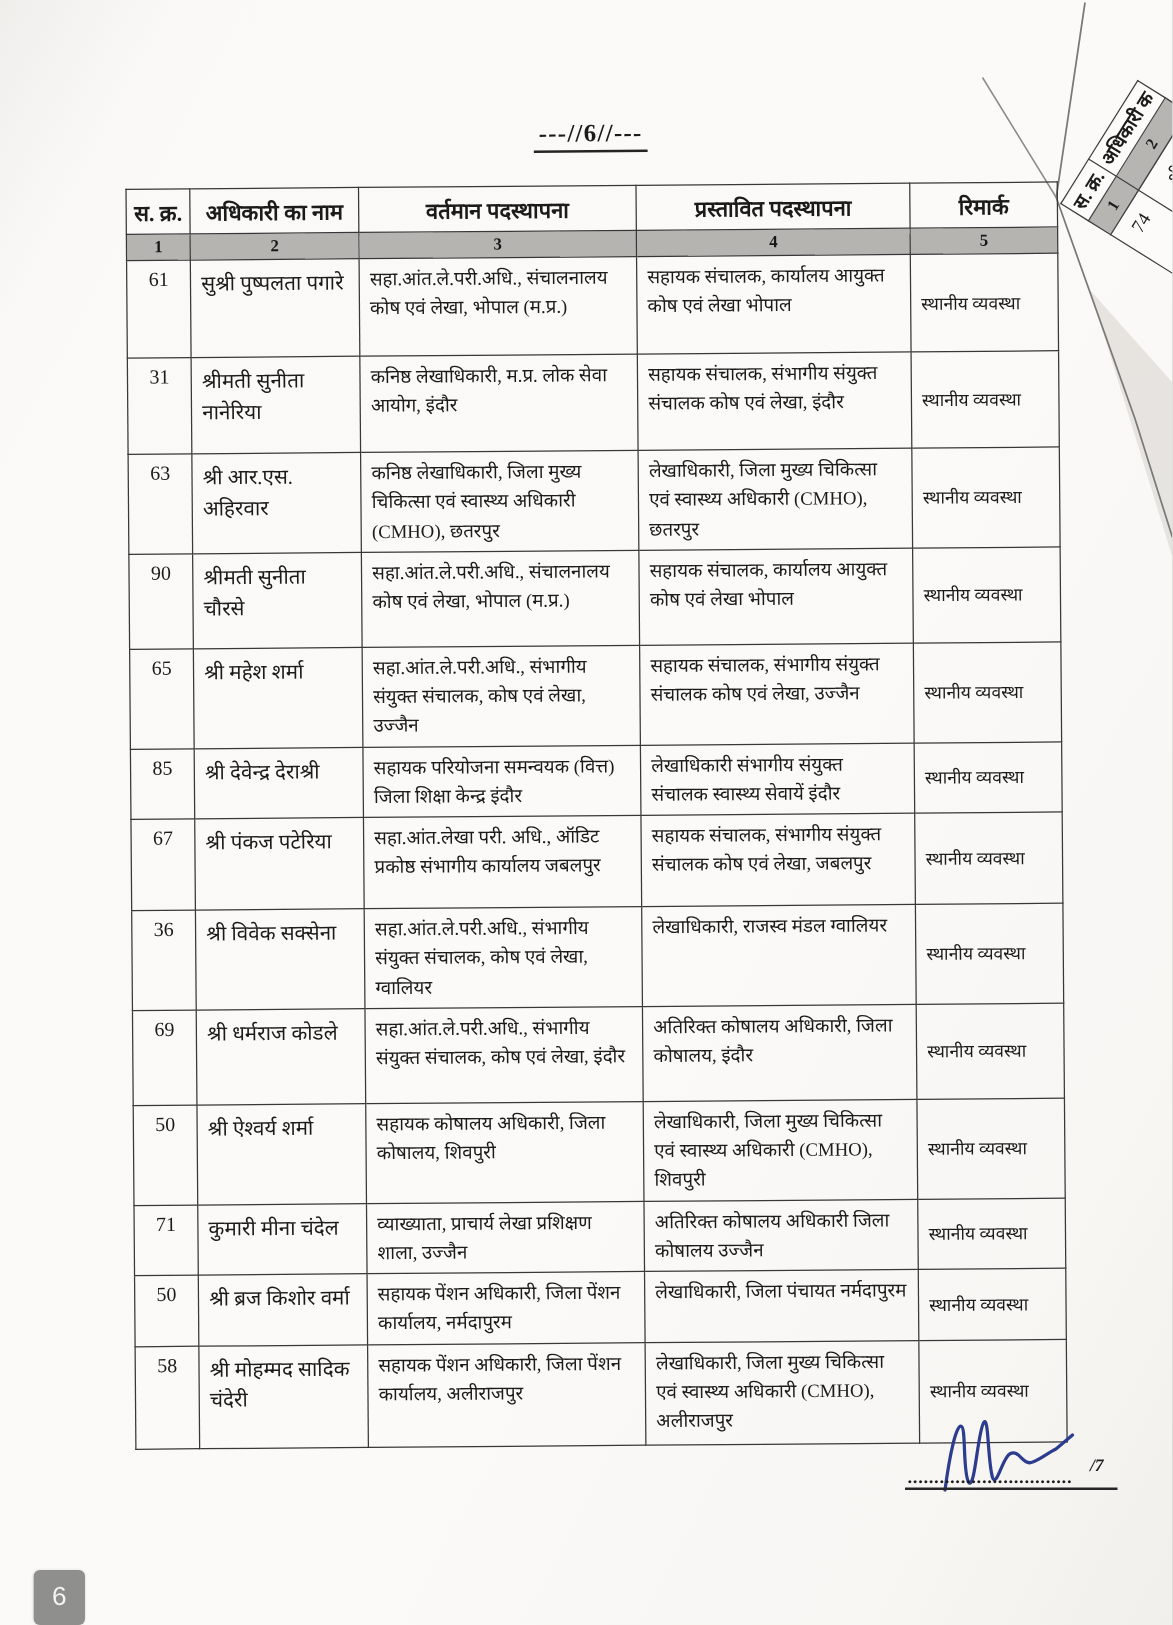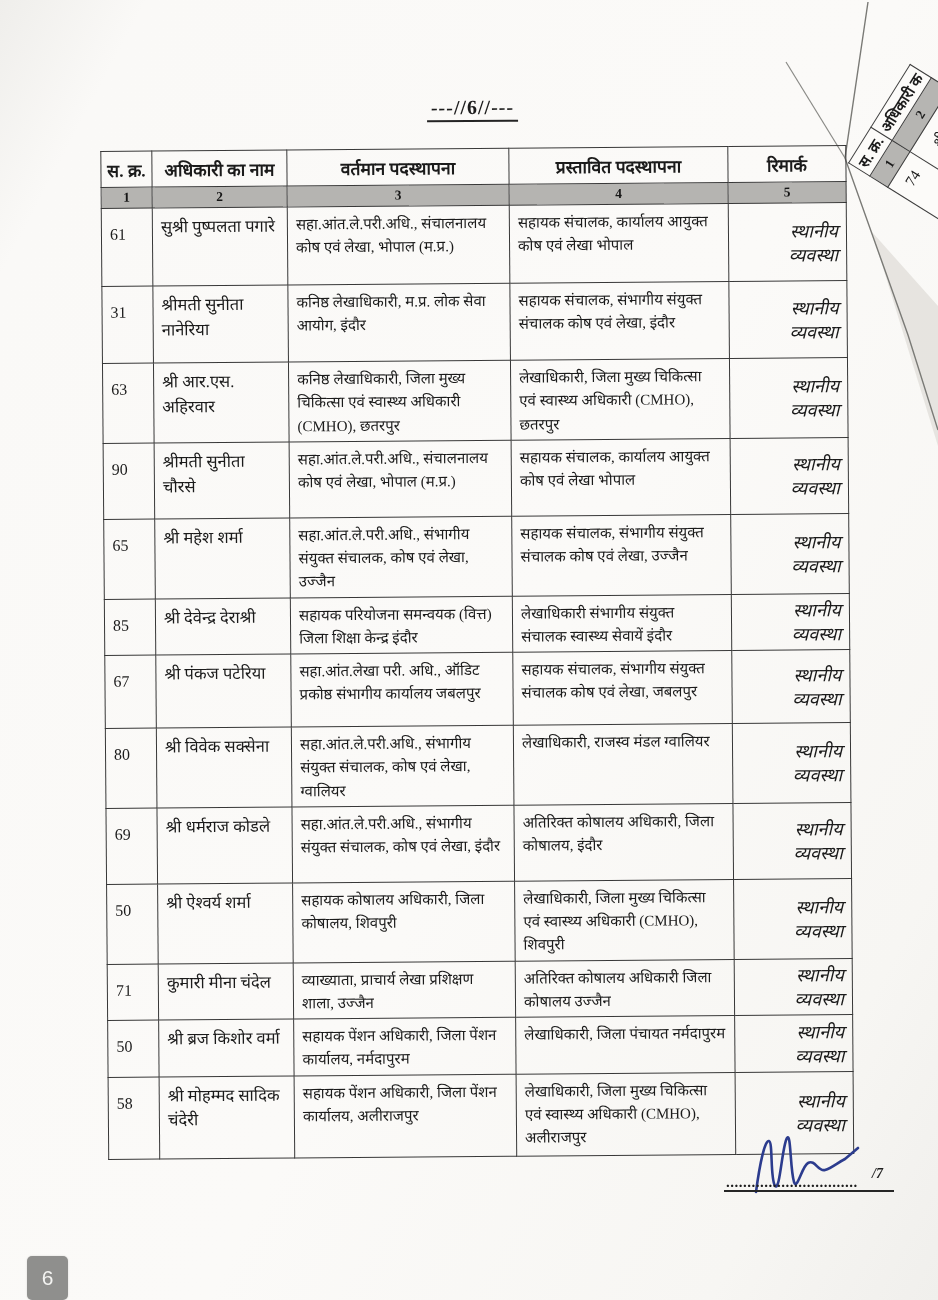--- a/index.html
+++ b/index.html
@@ -32,24 +32,24 @@
     display:inline-block;font-size:20px;font-weight:700;letter-spacing:1px;
     border-bottom:2.5px solid #242424;padding:0 4px 1px 4px;
   }
   .doc-table{
     border-collapse:collapse;table-layout:fixed;width:745px;margin:26px 0 0 104px;
     background:transparent;
   }
   .doc-table th,.doc-table td{border:1.7px solid #383838;padding:3px 8px;vertical-align:top;overflow:hidden;}
   .doc-table tr.head th{font-size:17.5px;font-weight:700;text-align:center;vertical-align:middle;height:36px;padding:2px 4px;}
   .doc-table tr.numrow td{background:#b5b4b1;height:21px;font-size:13.5px;font-weight:700;text-align:center;vertical-align:middle;padding:0;color:#161616;}
-  .doc-table td.sno{font-size:16px;padding-top:17px;}
+  .doc-table td.sno{text-align:center;font-size:16px;padding-top:7px;}
   .doc-table td.name{font-size:16.5px;line-height:1.5;padding-top:7px;}
   .doc-table td.post{font-size:15px;line-height:1.55;padding-top:6px;}
-  .doc-table td.remark{font-size:18px;text-align:right;vertical-align:middle;font-style:italic;}
+  .doc-table td.remark{font-size:14px;text-align:left;vertical-align:middle;}
   
   .sig-block{position:absolute;left:726px;top:1128px;width:190px;height:85px;}
   .sig-scribble{position:absolute;left:16px;top:0px;}
   .sig-dots{
     position:absolute;left:0px;top:47px;width:160px;
     font-size:15px;font-weight:700;letter-spacing:0.5px;line-height:14px;
     white-space:nowrap;overflow:hidden;color:#1d1d1d;
   }
   .sig-suffix{position:absolute;left:146px;top:38px;font-size:14px;font-style:italic;font-weight:700;color:#1d1d1d;}
   .sig-rule{position:absolute;left:-2px;top:62px;width:170px;height:0;border-top:2px solid #262626;}
@@ -167,21 +167,21 @@
         <td class="remark">स्थानीय व्यवस्था</td>
       </tr>
       <tr style="height:73px">
         <td class="sno">67</td>
         <td class="name">श्री पंकज पटेरिया</td>
         <td class="post">सहा.आंत.लेखा परी. अधि., ऑडिट प्रकोष्ठ संभागीय कार्यालय जबलपुर</td>
         <td class="post">सहायक संचालक, संभागीय संयुक्त संचालक कोष एवं लेखा, जबलपुर</td>
         <td class="remark">स्थानीय व्यवस्था</td>
       </tr>
       <tr style="height:77px">
-        <td class="sno">80</td>
+        <td class="sno">36</td>
         <td class="name">श्री विवेक सक्सेना</td>
         <td class="post">सहा.आंत.ले.परी.अधि., संभागीय संयुक्त संचालक, कोष एवं लेखा, ग्वालियर</td>
         <td class="post">लेखाधिकारी, राजस्व मंडल ग्वालियर</td>
         <td class="remark">स्थानीय व्यवस्था</td>
       </tr>
       <tr style="height:76px">
         <td class="sno">69</td>
         <td class="name">श्री धर्मराज कोडले</td>
         <td class="post">सहा.आंत.ले.परी.अधि., संभागीय संयुक्त संचालक, कोष एवं लेखा, इंदौर</td>
         <td class="post">अतिरिक्त कोषालय अधिकारी, जिला कोषालय, इंदौर</td>

